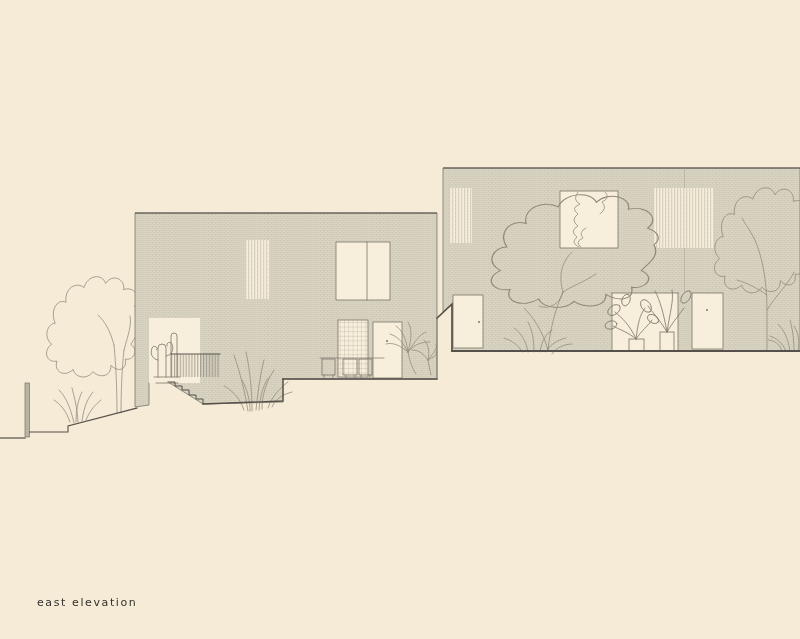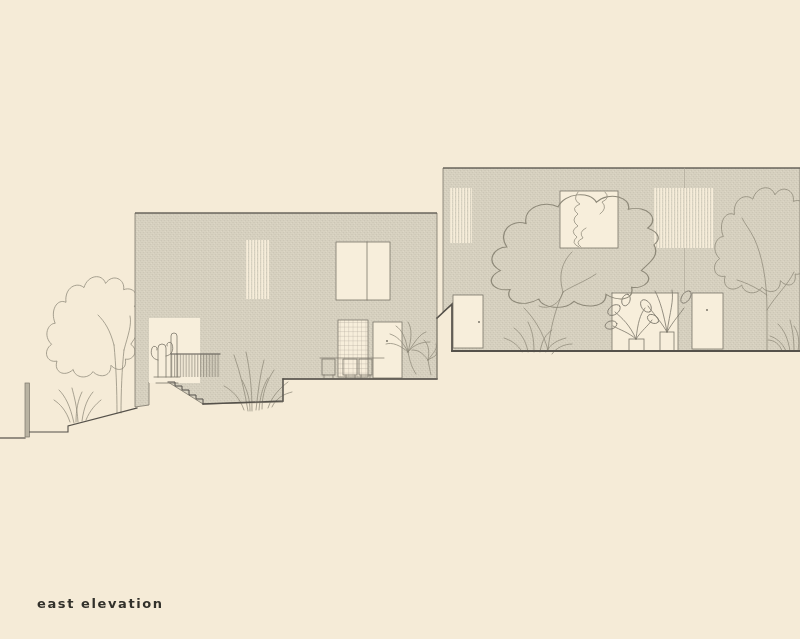--- a/index.html
+++ b/index.html
@@ -15,21 +15,21 @@
   .framed{fill:var(--opening,#f7eedb);stroke:var(--line_mid,#7b766a);stroke-width:.8;}
   .openfill{fill:var(--opening,#f7eedb);stroke:none;}
   .dark{stroke:var(--line_dark,#55514a);fill:none;stroke-linecap:square;}
   .mid{stroke:var(--line_mid,#7b766a);fill:none;stroke-linecap:round;}
   .light{stroke:var(--line_light,#a49d8c);fill:none;stroke-linecap:round;}
   .plant{stroke:var(--plant_line,#8f8a7a);fill:none;stroke-width:.75;stroke-linecap:round;}
   .plantd{stroke:var(--line_mid,#7b766a);fill:none;stroke-width:.8;stroke-linecap:round;}
   .canopy{stroke:var(--plant_line,#8f8a7a);fill:none;stroke-width:.8;}
   #drawing-title{
     position:absolute;left:37px;top:596px;
-    font-size:13px;font-weight:bold;letter-spacing:1.6px;
+    font-size:11px;font-weight:normal;letter-spacing:1.6px;
     color:var(--text,#32312b);
   }
 </style>
 </head>
 <body>
 
 <div id="stage">
 <svg width="800" height="639" viewBox="0 0 800 639">
   <defs>
     <pattern id="brickP" width="7" height="4" patternUnits="userSpaceOnUse">

